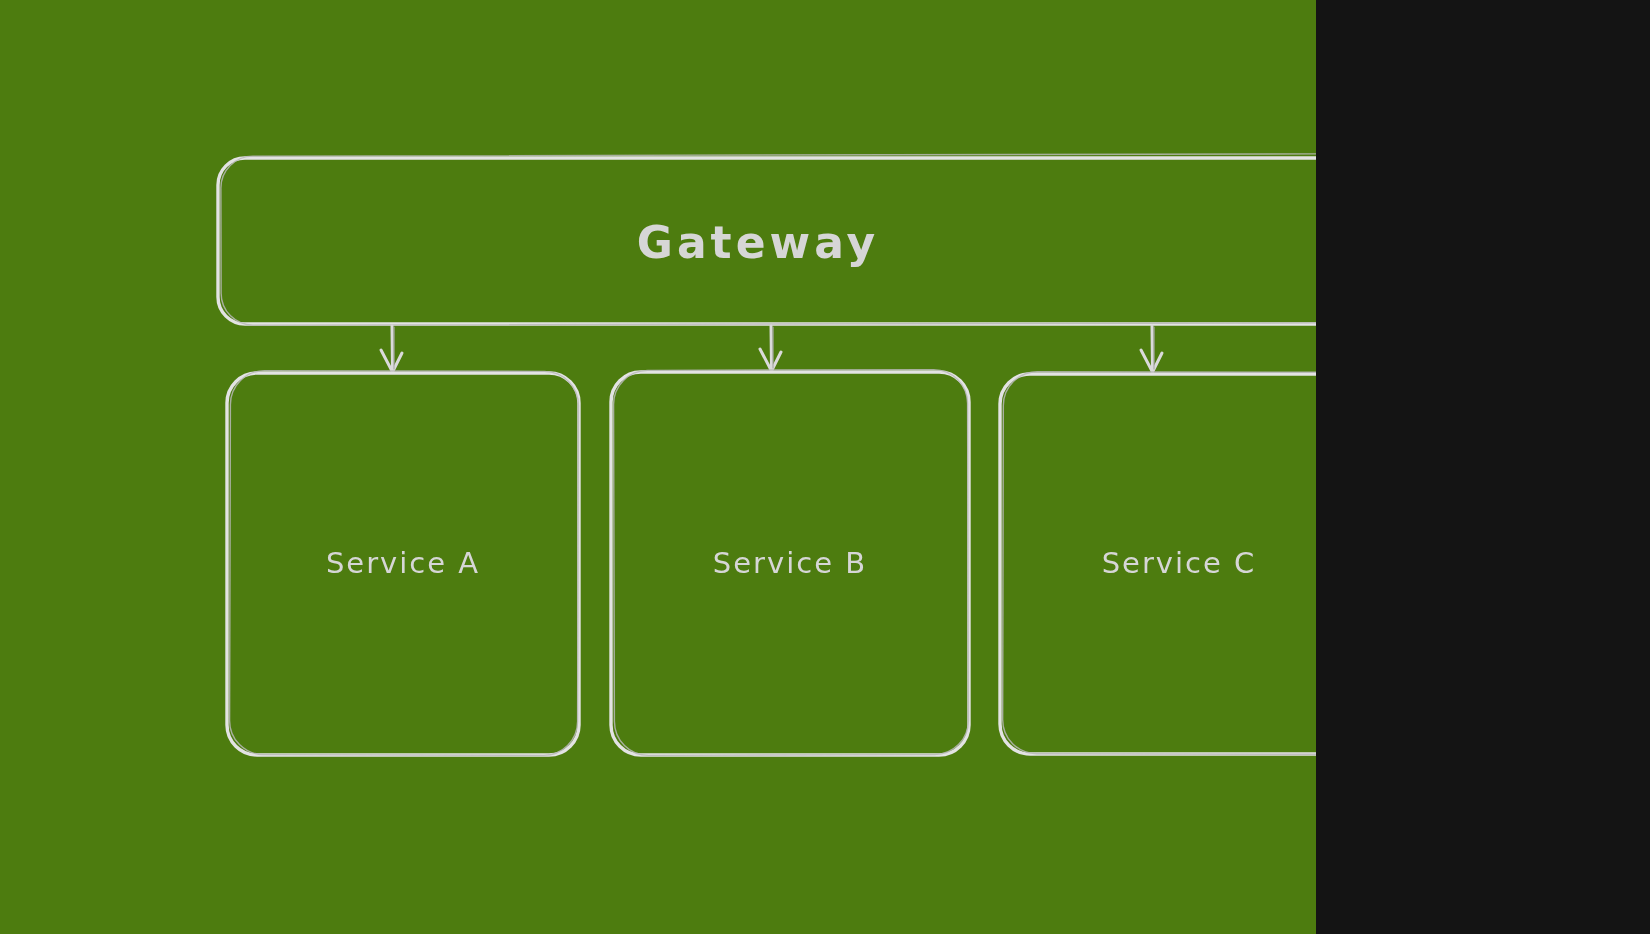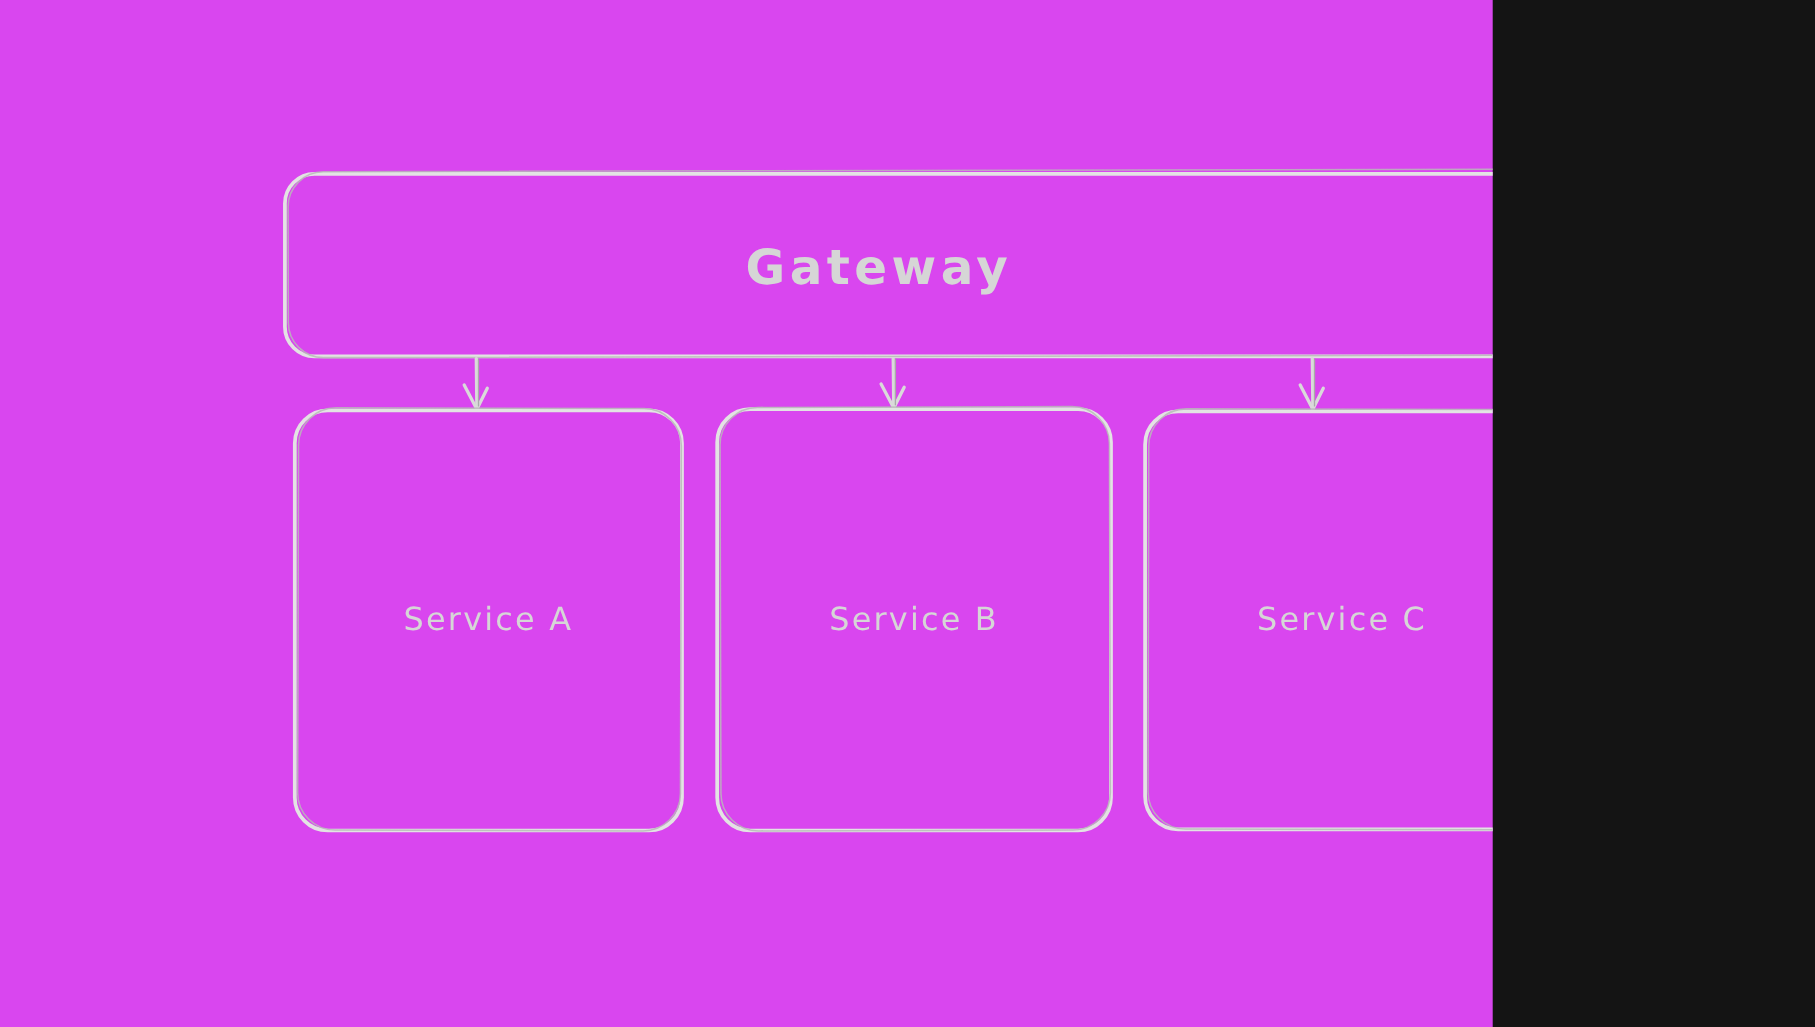--- a/index.html
+++ b/index.html
@@ -4,23 +4,22 @@
 <style>
   html, body {
     margin: 0;
     padding: 0;
     background: #141414;
   }
   .stage {
     position: relative;
     width: 1316px;
     height: 934px;
-    background: #d946ef;
+    background: #4d7c0f;
     overflow: hidden;
-    padding-left: 41px;
   }
   svg { display: block; }
   .sketch-main {
     fill: none;
     stroke: #e3e3e3;
     stroke-width: 3.4;
     stroke-linecap: round;
   }
   .sketch-ghost {
     fill: none;

